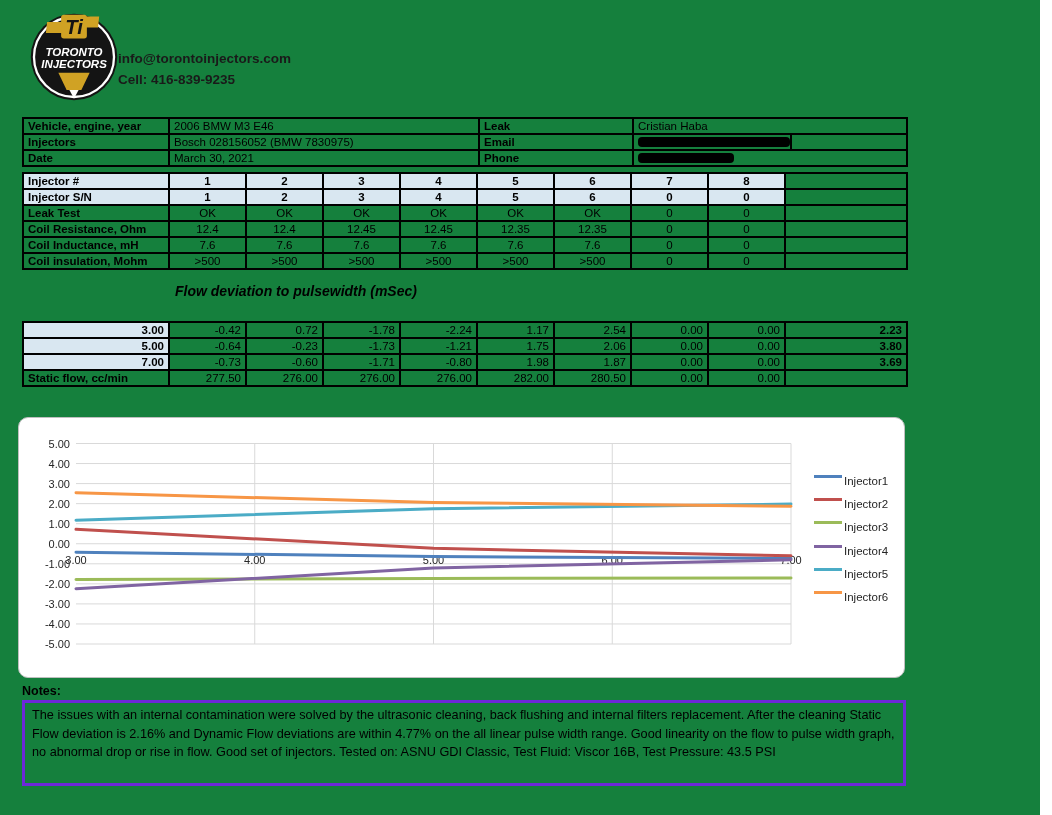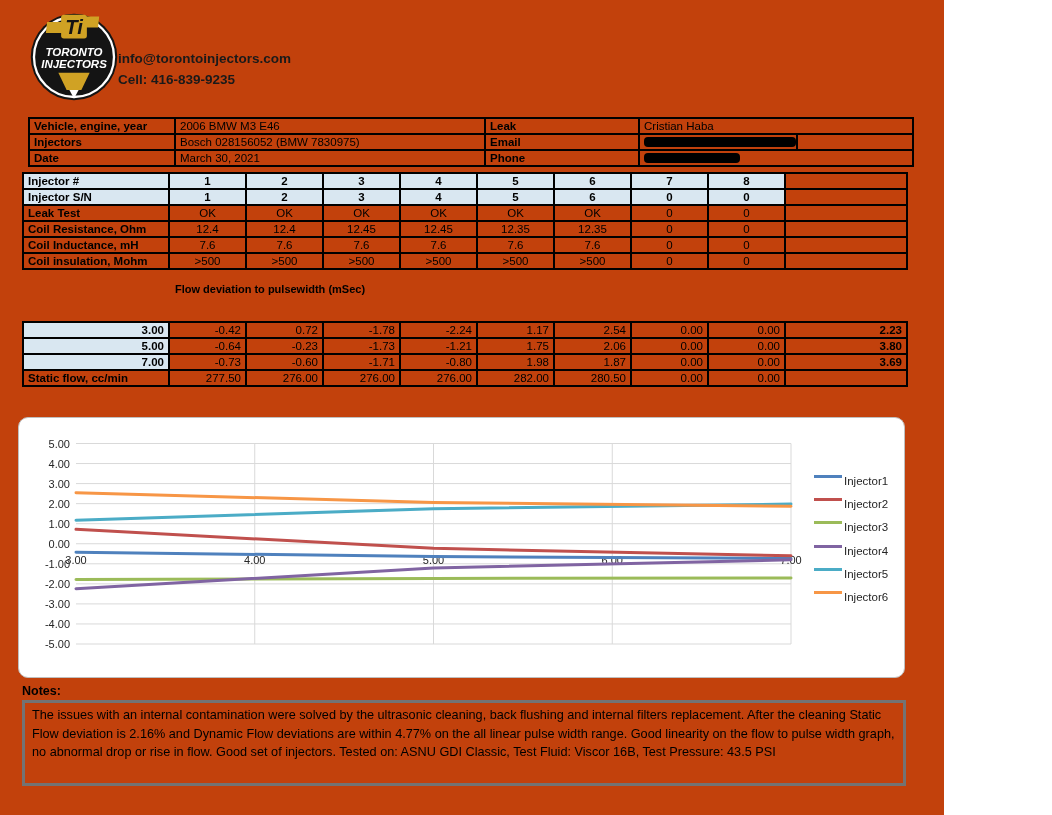--- a/index.html
+++ b/index.html
@@ -1,55 +1,55 @@
 <!DOCTYPE html>
 <html><head>
 <meta charset="utf-8">
 <style>
   * { margin:0; padding:0; box-sizing:border-box; }
   html,body { background:#fff; }
   body { font-family:"Liberation Sans", sans-serif; color:#000; }
-  .page { position:relative; width:944px; height:815px; background:#c2410c; overflow:hidden; }
+  .page { position:relative; width:1040px; height:815px; background:#15803d; overflow:hidden; }
 
   
   .logo-wrap { position:absolute; left:28px; top:10px; width:92px; height:94px; }
   .contact { position:absolute; left:118px; top:48px; font-weight:bold; font-size:13.5px; color:#1a1a1a; line-height:21px; }
 
   
   table { border-collapse:collapse; table-layout:fixed; font-size:11.5px; }
   td, th { border:2px solid #000; height:16px; padding:0 4px; overflow:hidden; white-space:nowrap; }
   th { text-align:left; font-weight:bold; }
   .hl { background:#d9e7f1; }
   .c { text-align:center; }
   .r { text-align:right; }
   .b { font-weight:bold; }
 
-  .info-table { position:absolute; left:22px; top:117px; width:884px;margin-left:6px; }
+  .info-table { position:absolute; left:22px; top:117px; width:884px; }
   .inj-table  { position:absolute; left:22px; top:172px; width:884px; }
-  .flow-title { position:absolute; left:175px; top:283px; font-size:11px; font-weight:bold; }
+  .flow-title { position:absolute; left:175px; top:283px; font-size:14px; font-weight:bold;font-style:italic; }
   .flow-head  { position:absolute; left:22px; top:299px; width:884px; }
   .flow-body  { position:absolute; left:22px; top:321px; width:884px; }
 
   .redact { display:inline-block; height:10px; background:#000; border-radius:4px; vertical-align:middle; margin-top:-2px; }
   .redact.long  { width:152px; }
   .redact.short { width:96px; }
 
   
   .chart-box { position:absolute; left:18px; top:417px; width:887px; height:261px;
                border:1.5px solid #bfbfbf; border-radius:10px; background:#fff; }
   .chart-box svg { position:absolute; left:0; top:0; }
   .legend { position:absolute; left:795px; top:57px; display:flex; flex-direction:column; }
   .legend-entry { display:flex; align-items:flex-start; height:23.2px; }
   .legend-swatch { display:inline-block; width:28px; height:3px; margin-right:2px; }
   .legend-label { font-size:11.5px; color:#262626; }
 
   
   .notes-label { position:absolute; left:22px; top:684px; font-size:12.5px; font-weight:bold; }
   .notes-box { position:absolute; left:22px; top:700px; width:884px; height:86px;
-               border:3px solid #737373; padding:3px 7px; font-size:12.7px; line-height:1.46; }
+               border:3px solid #6d28d9; padding:3px 7px; font-size:12.7px; line-height:1.46; }
 
   .tick-label { font-size:11px; fill:#262626; font-family:"Liberation Sans", sans-serif; }
 </style>
 </head>
 <body>
 
 <div class="page">
 
   <div class="logo-wrap">
     <svg viewBox="0 0 100 100" width="92" height="94">

